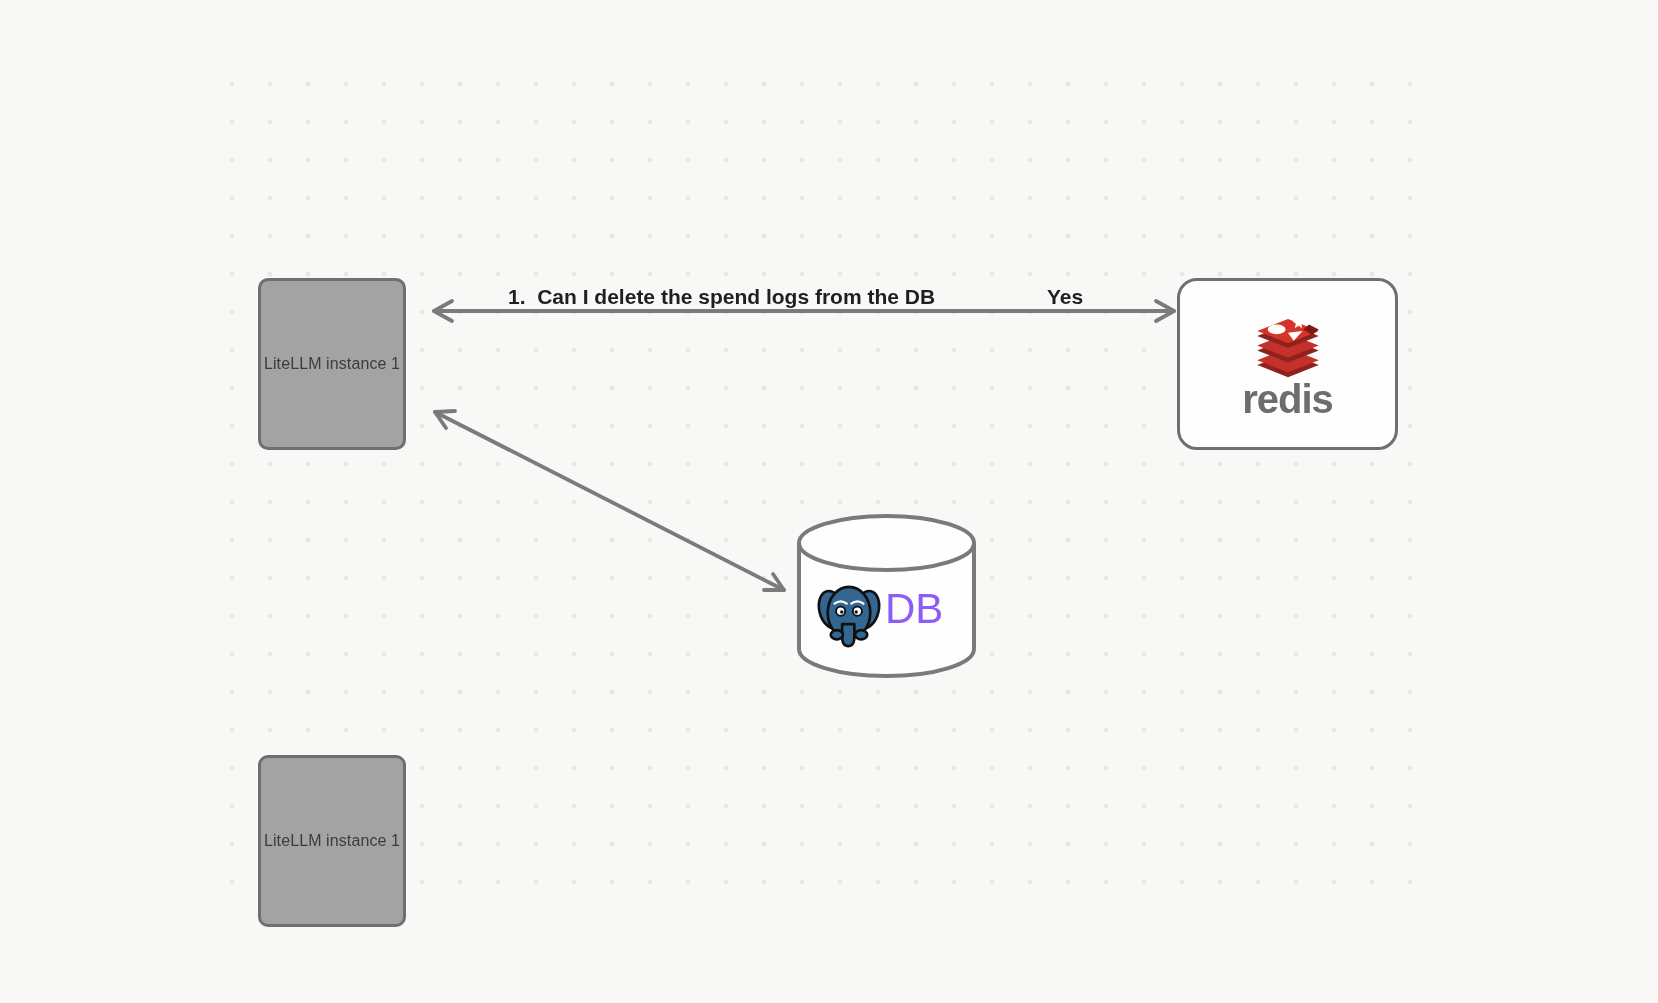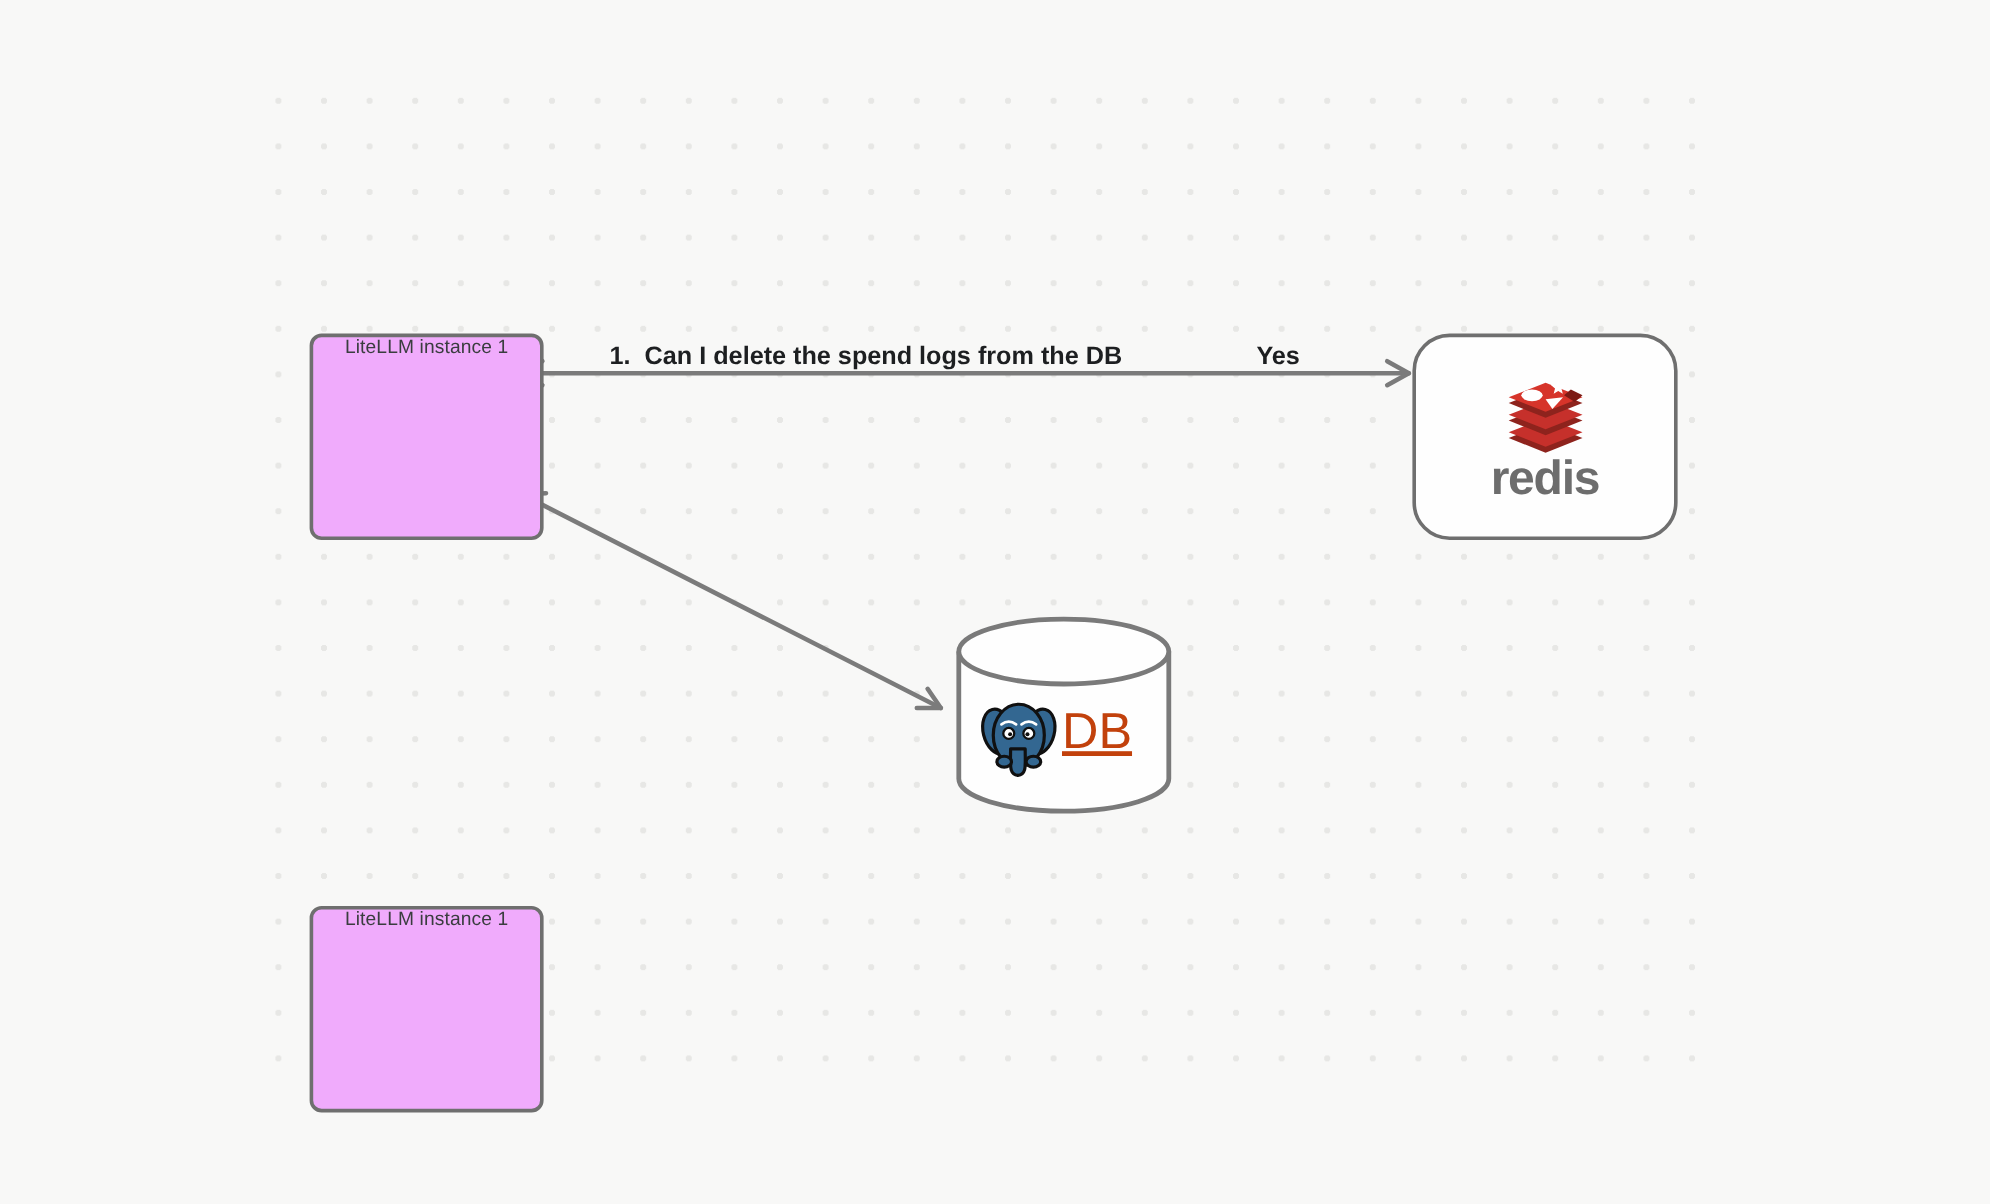--- a/index.html
+++ b/index.html
@@ -10,49 +10,49 @@
     position:relative;
   }
   .canvas{position:absolute;inset:0;}
   .dot-grid{
     position:absolute;left:213px;top:65px;width:1216px;height:836px;
     background-image:radial-gradient(circle,#e7e7e5 2.4px,rgba(0,0,0,0) 2.6px);
     background-size:38px 38px;
     background-position:0 0;
   }
   .node-box{
-    position:absolute;width:195px;height:172px;
-    background:#f0abfc;border:3px solid #6f6f6f;border-radius:10px;
+    position:absolute;width:148px;height:172px;
+    background:#a3a3a3;border:3px solid #6f6f6f;border-radius:10px;
     box-sizing:border-box;
-    display:flex;align-items:flex-start;justify-content:center;
+    display:flex;align-items:center;justify-content:center;
   }
   .node-box .node-label{
     font-size:16px;color:#3a3d3f;letter-spacing:0.1px;
   }
   .box1{left:258px;top:278px;}
   .box2{left:258px;top:514px;}
   .box3{left:258px;top:755px;}
   .redis-node{
     position:absolute;left:1177px;top:278px;width:221px;height:172px;
-    background:#fefefe;border:3.5px solid #6f6f6f;border-radius:31px;
+    background:#fefefe;border:3.5px solid #6f6f6f;border-radius:20px;
     box-sizing:border-box;
     display:flex;flex-direction:column;align-items:center;justify-content:center;
   }
   .redis-wordmark{
     font-size:40px;font-weight:700;color:#6d6d6d;letter-spacing:-1px;
     line-height:38px;margin-top:2px;
   }
   .db-node{
     position:absolute;left:796px;top:513px;width:181px;height:166px;
   }
   .db-node .cyl{position:absolute;left:0;top:0;}
   .db-node .pg{position:absolute;left:15px;top:64px;}
   .db-label{
     position:absolute;left:89px;top:72px;
-    font-size:42px;font-weight:400;color:#c2410c;text-decoration:underline;
+    font-size:42px;font-weight:400;color:#8b5cf6;
   }
   .annotation{
     position:absolute;
     font-size:21px;font-weight:700;color:#1d1f21;line-height:22px;
     white-space:pre;
     margin-left:20px;
   }
   .ann1{left:488px;top:286px;}
   .ann1-yes{left:1027px;top:286px;}
   .ann2{left:577px;top:458px;}

